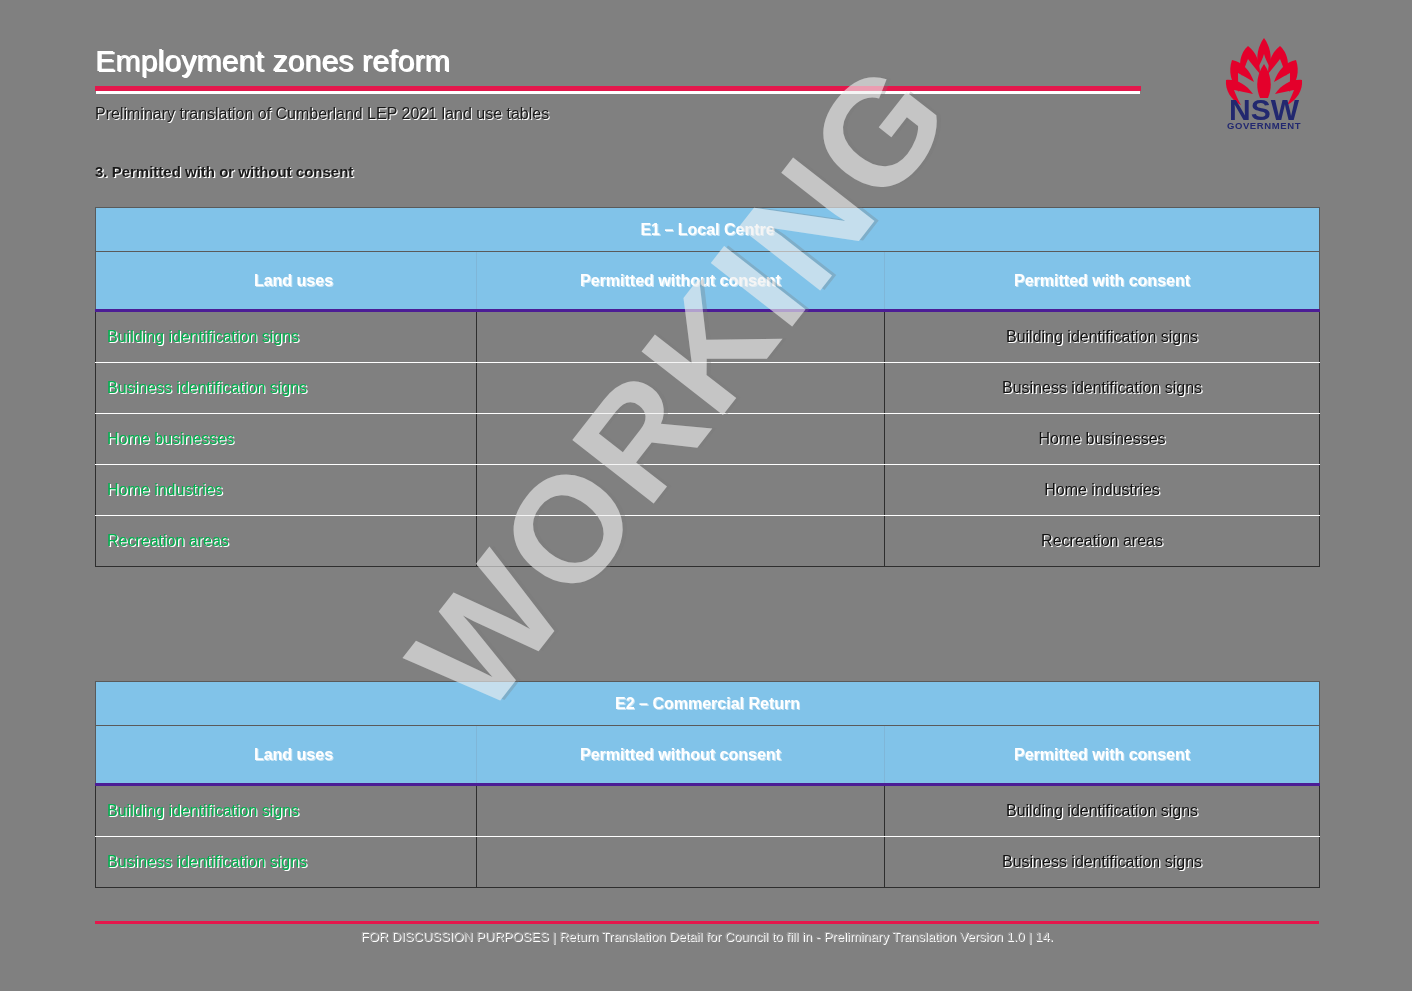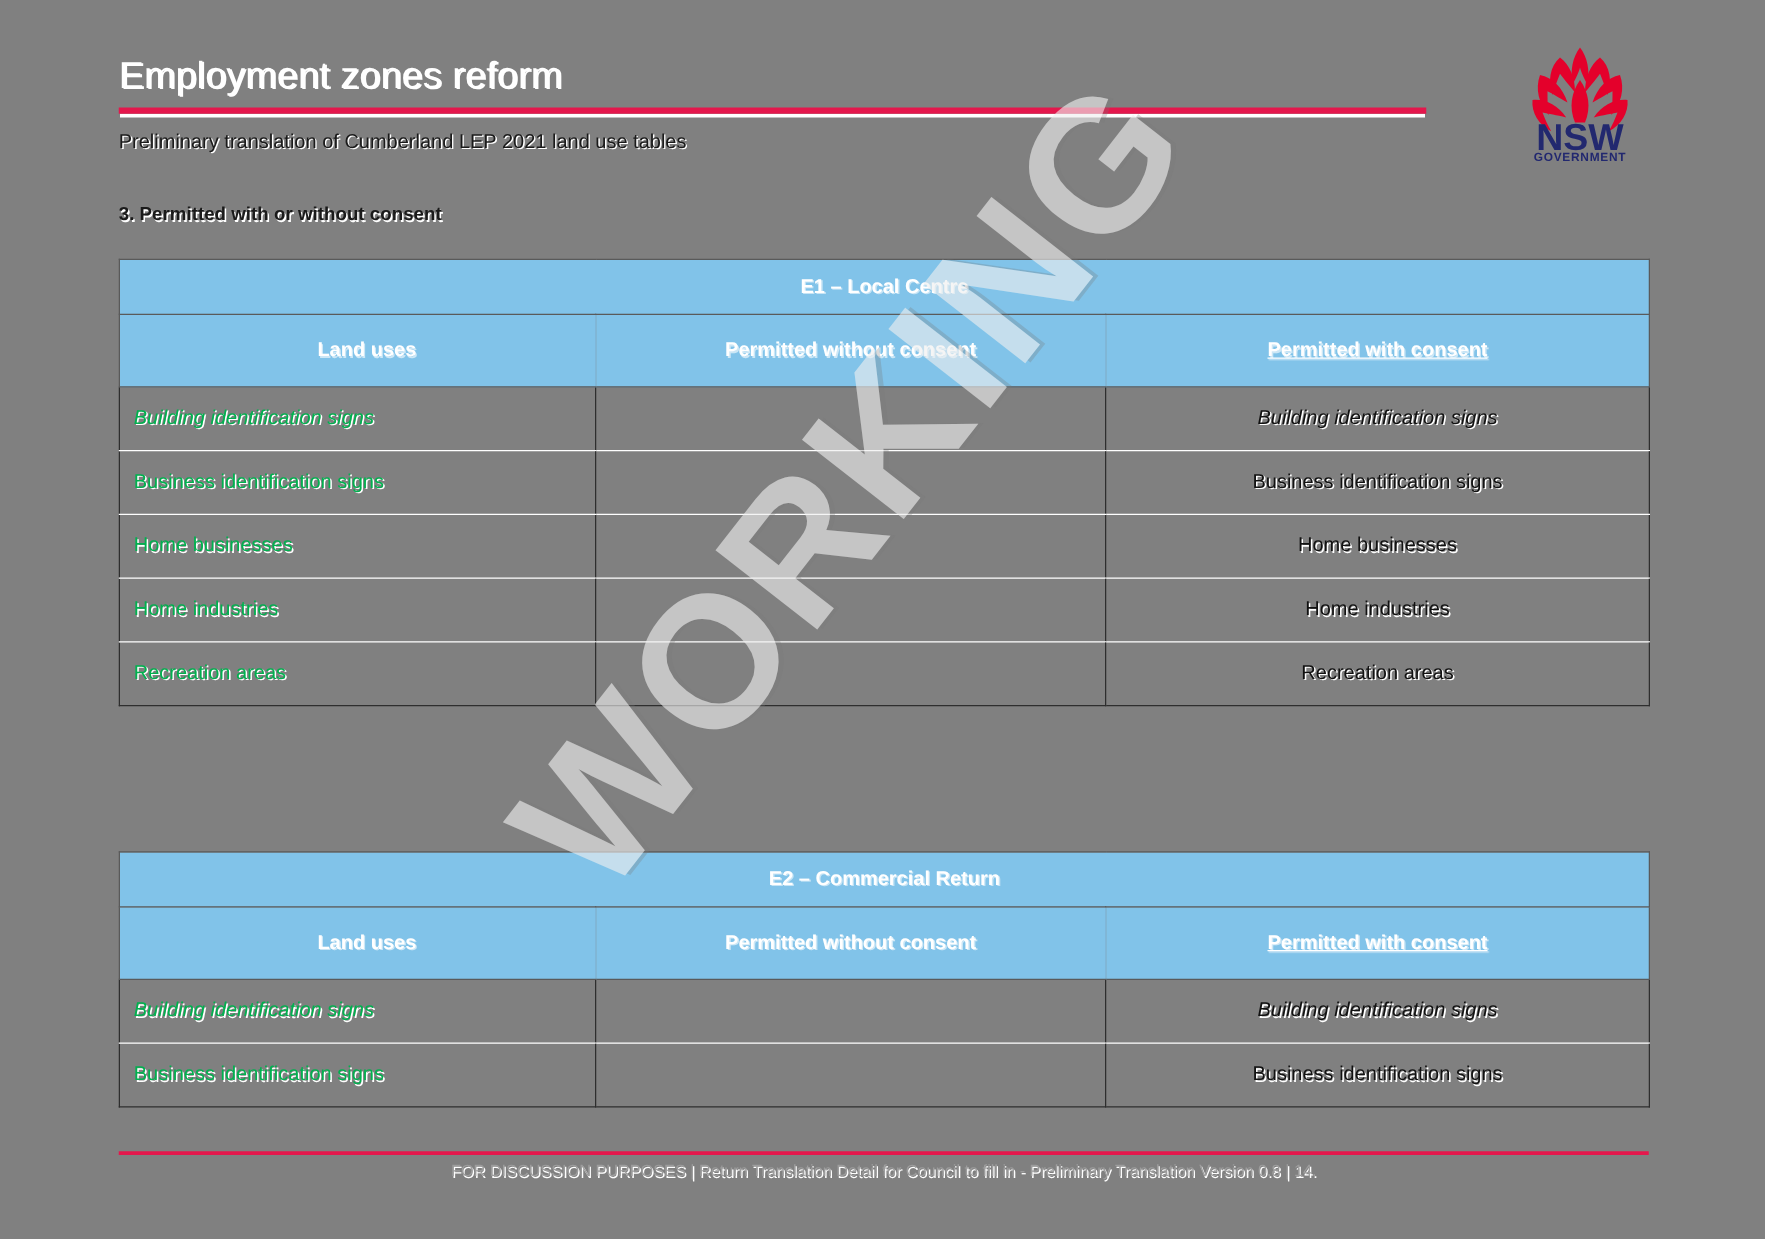--- a/index.html
+++ b/index.html
@@ -121,32 +121,32 @@
     background: #81c3e9;
     color: #ffffff;
     text-align: center;
     font-size: 16px;
     height: 55px;
     border: 1px solid #7fb6d8;
     border-bottom: 1px solid #5a5a5a;
     text-shadow: 1.1px 1.1px 0 rgba(255,255,255,0.6);
   }
   .col-header-cell.first { border-left: 1px solid #5a5a5a; padding-left: 16px; }
-  .col-header-cell.last  { border-right: 1px solid #5a5a5a; text-decoration: underline; }
+  .col-header-cell.last  { border-right: 1px solid #5a5a5a; }
 
   .body-row td {
     height: 48px;
     font-size: 16px;
     border-left: 1px solid #2e2e2e;
     border-right: 1px solid #2e2e2e;
     border-top: 1px solid #ffffff;
     border-bottom: 1px solid #ffffff;
     background: #808080;
   }
-  .body-row:first-of-type td { border-top: 1px solid #4c1d95; font-style: italic; }
+  .body-row:first-of-type td { border-top: 3px solid #4c1d95; }
   .body-row:last-of-type td  { border-bottom: 1px solid #2e2e2e; }
 
   td.cell-landuse {
     color: #00b14f;
     text-align: left;
     padding-left: 11px;
     text-shadow: 1.2px 1.2px 0 #ffffff;
   }
   td.cell-permit {
     color: #111111;
@@ -273,15 +273,15 @@
       </tr>
       <tr class="body-row">
         <td class="cell-landuse">Business identification signs</td>
         <td class="cell-permit cell-empty"></td>
         <td class="cell-permit">Business identification signs</td>
       </tr>
     </tbody>
   </table>
 
   <div class="footer-rule"></div>
-  <div class="footer-text">FOR DISCUSSION PURPOSES | Return Translation Detail for Council to fill in - Preliminary Translation Version 0.8 | 14.</div>
+  <div class="footer-text">FOR DISCUSSION PURPOSES | Return Translation Detail for Council to fill in - Preliminary Translation Version 1.0 | 14.</div>
 
 </div>
 
 </body></html>

